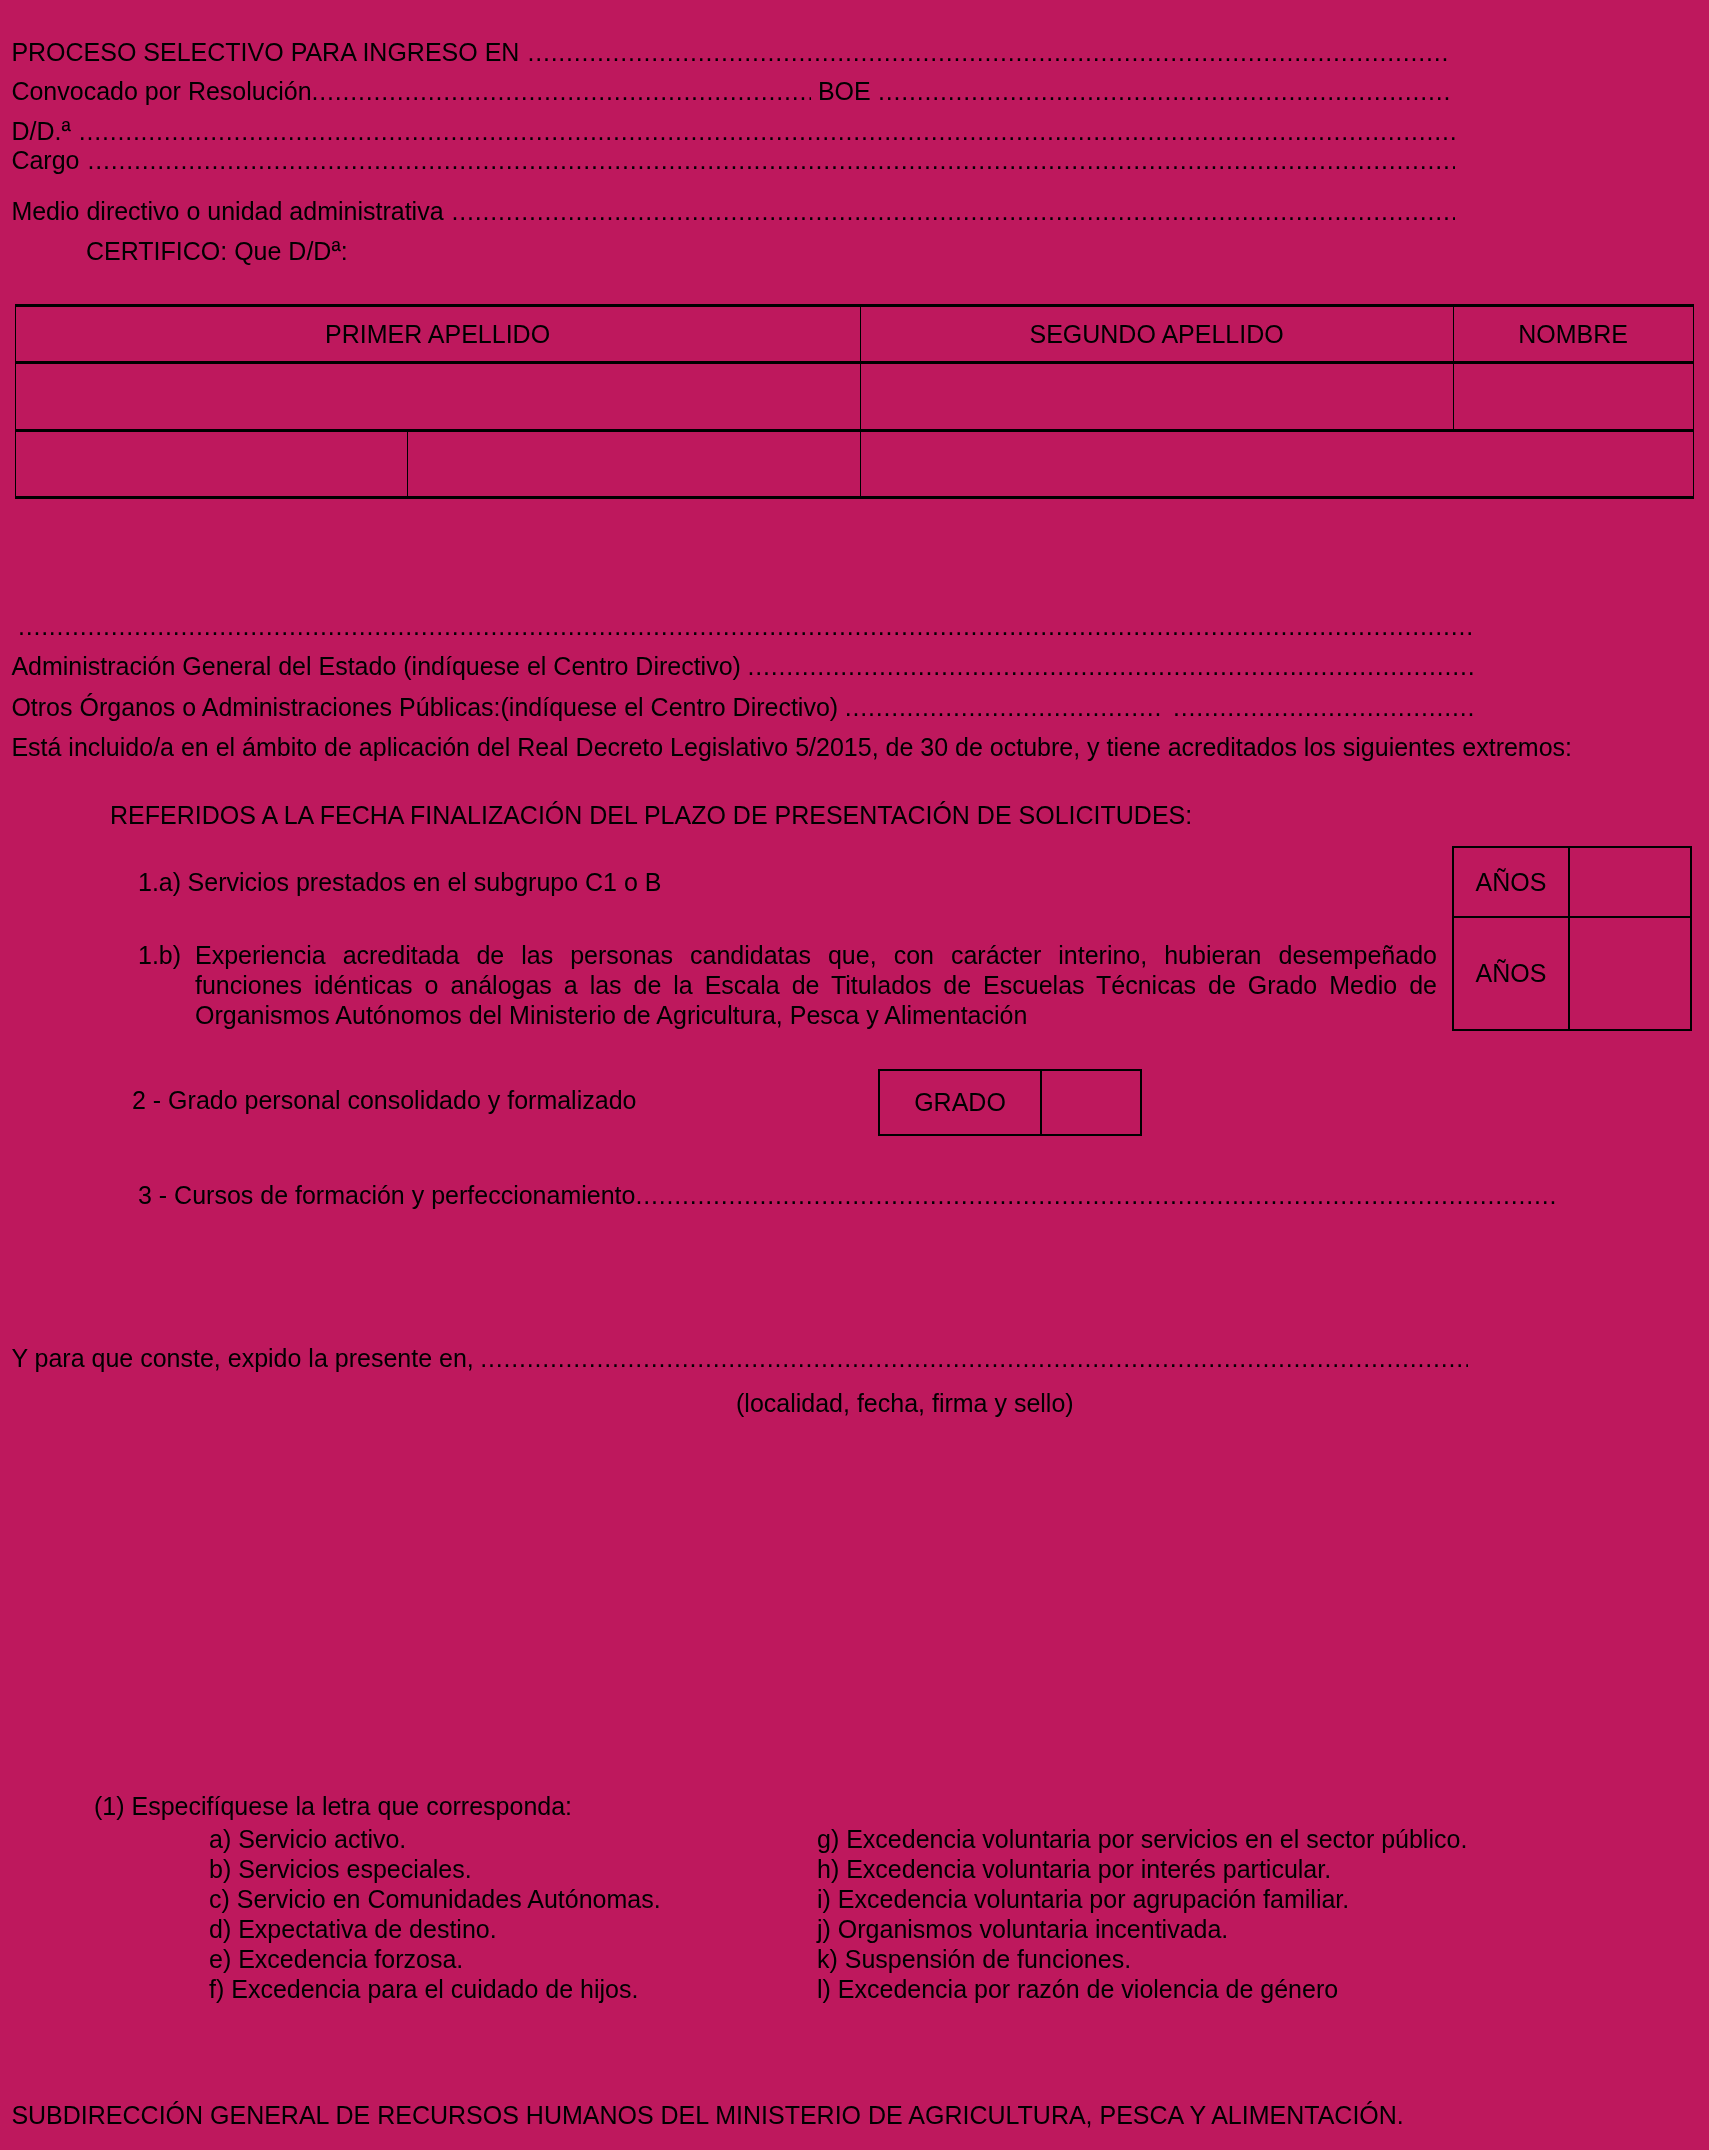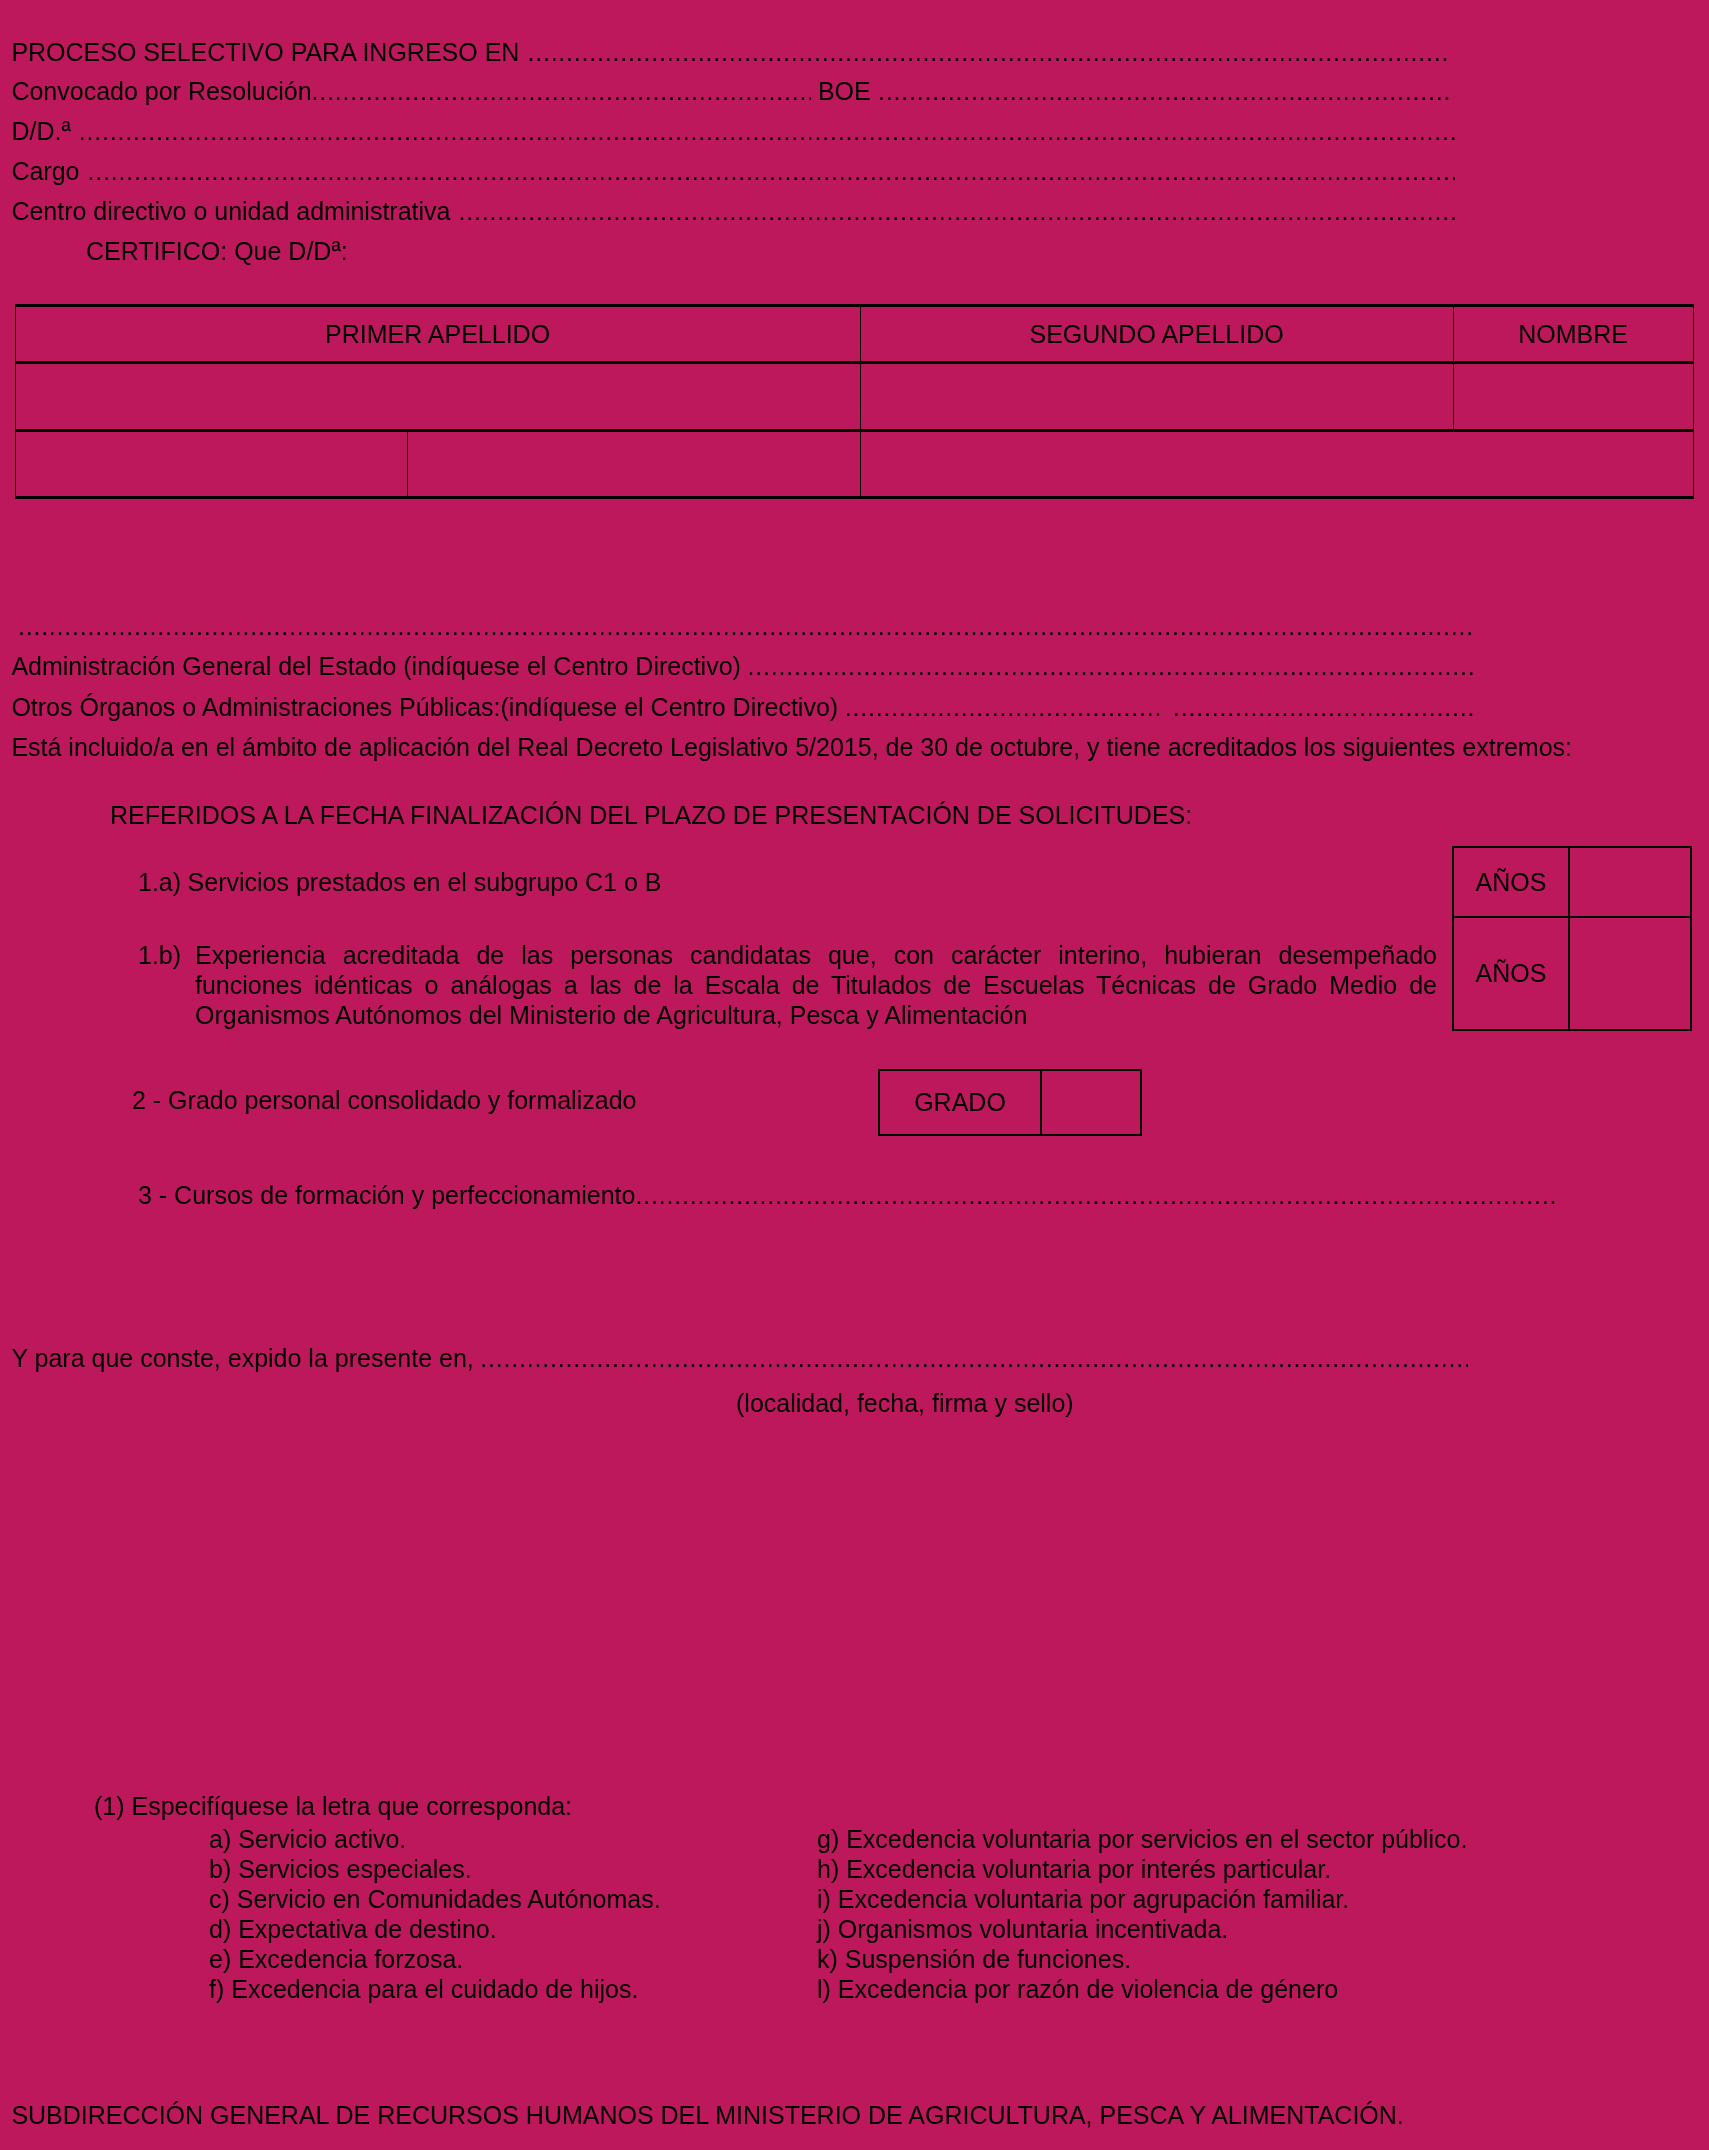--- a/index.html
+++ b/index.html
@@ -51,27 +51,27 @@
     <span class="leader fixed" style="width:499px;">............................................................................................................................................................................................................................................................................................................</span>
     <span style="padding:0 7.3px;">BOE</span>
     <span class="leader">............................................................................................................................................................................................................................................................................................................</span>
   </div>
 
   <div class="abs row lh49" style="left:11.4px; top:111px; width:1444px;">
     <span>D/D.ª</span>
     <span class="leader ml10">............................................................................................................................................................................................................................................................................................................</span>
   </div>
 
-  <div class="abs row lh49" style="left:11.4px; top:151px; width:1444px;">
+  <div class="abs row lh49" style="left:11.4px; top:140px; width:1444px;">
     <span>Cargo</span>
     <span class="leader ml10">............................................................................................................................................................................................................................................................................................................</span>
   </div>
 
   <div class="abs row lh49" style="left:11.4px; top:191px; width:1444px;">
-    <span>Centro directivo o unidad administrativa</span>
+    <span>Medio directivo o unidad administrativa</span>
     <span class="leader ml10">............................................................................................................................................................................................................................................................................................................</span>
   </div>
 
   <div class="abs lh49 nowrap" style="left:86px; top:231px;">CERTIFICO: Que D/Dª:</div>
 
   <div class="ptable">
     <div class="prow sep" style="height:57px;">
       <div class="pcell" style="width:845px;">PRIMER APELLIDO</div>
       <div class="pcell" style="width:593px;">SEGUNDO APELLIDO</div>
       <div class="pcell" style="flex:1;">NOMBRE</div>

